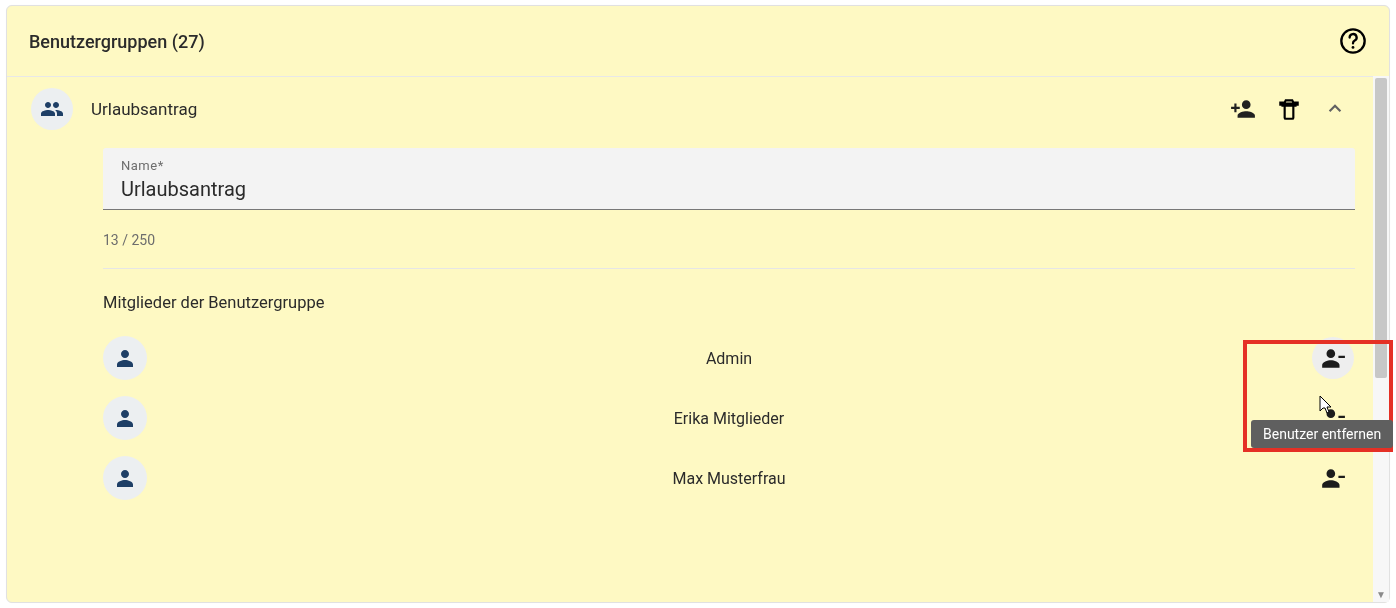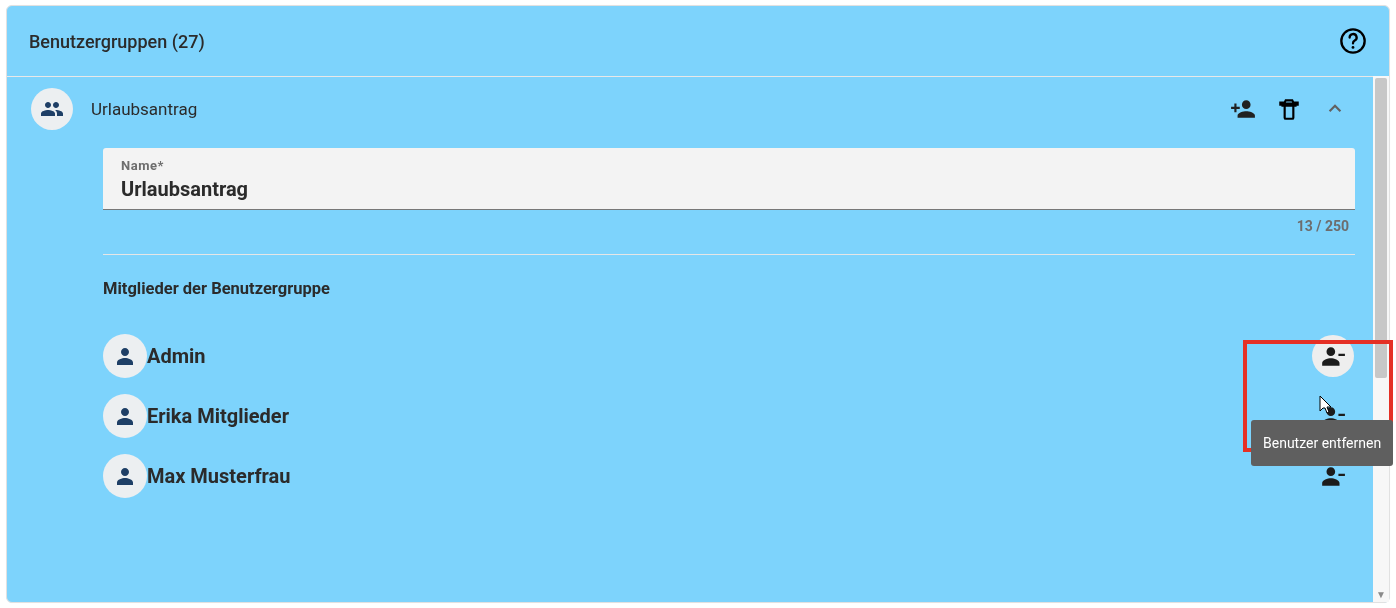--- a/index.html
+++ b/index.html
@@ -13,21 +13,21 @@
     overflow: hidden;
   }
   .panel {
     box-sizing: border-box;
     width: 1384px;
     height: 598px;
     margin: 5px 6px;
     border: 1px solid #e1e1e1;
     border-radius: 6px;
     position: relative;
-    background: #7dd3fc;
+    background: #fef9c3;
     box-shadow: 0 0 1px rgba(0,0,0,.05);
   }
   .header {
     height: 70px;
     display: flex;
     align-items: center;
     padding: 0 22px;
     border-bottom: 1px solid #e8e8e8;
   }
   .header-title {
@@ -71,65 +71,64 @@
     display:flex; align-items:center; justify-content:center;
     color:#212121;
     cursor:pointer;
     margin-left: 6px;
   }
   .icon-btn svg { width: 26px; height: 26px; fill: currentColor; }
   .expand-arrow { color:#616161; }
 
   .content {
     padding: 18px 18px 0 96px;
-    font-weight: bold;
   }
   .name-field {
     background: #f3f3f3;
     border-bottom: 1px solid #777;
     padding: 10px 18px 8px 18px;
     border-radius: 3px 3px 0 0;
   }
   .field-label {
     font-size: 13px;
     color: #6d6d6d;
     letter-spacing: 0.5px;
     margin-bottom: 4px;
   }
   .field-value {
     font-size: 20px;
     color: #2b2b2b;
   }
   .counter {
-    text-align: right;
     font-size: 14px;
     color: #6d6d6d;
-    margin-top: 8px;
+    margin-top: 22px;
     padding-right: 6px;
   }
   .divider {
     height: 1px;
     background: #e6e6e6;
     margin: 20px 0 24px;
   }
   .section-title {
     font-size: 16.5px;
     color: #2b2b2b;
-    margin-bottom: 28px;
+    margin-bottom: 16px;
   }
   .member-row {
     display:flex;
     align-items:center;
     padding: 8px 0;
   }
   .member-row .avatar-circle { width: 44px; height: 44px; }
   .member-row .member-name {
-    font-size: 20px;
+    font-size: 16px;
     color:#2b2b2b;
     flex:1;
+    text-align:center;
   }
   .remove-area {
     position: relative;
     width: 44px; height: 44px;
     display:flex; align-items:center; justify-content:center;
   }
   .remove-area .circle {
     width: 42px; height: 42px; border-radius:50%;
     display:flex; align-items:center; justify-content:center;
   }
@@ -144,21 +143,21 @@
   }
   .cursor {
     position:absolute;
     pointer-events:none;
   }
   .tooltip {
     position:absolute;
     background:#5f5f5f;
     color:#fff;
     font-size:14px;
-    padding: 15px 12px;
+    padding: 6px 12px;
     border-radius: 3px;
     white-space: nowrap;
   }
   
   .scrollbar {
     position:absolute;
     top: 70px; right: 0; bottom: 0;
     width: 16px;
     background: #f7f7f7;
   }

